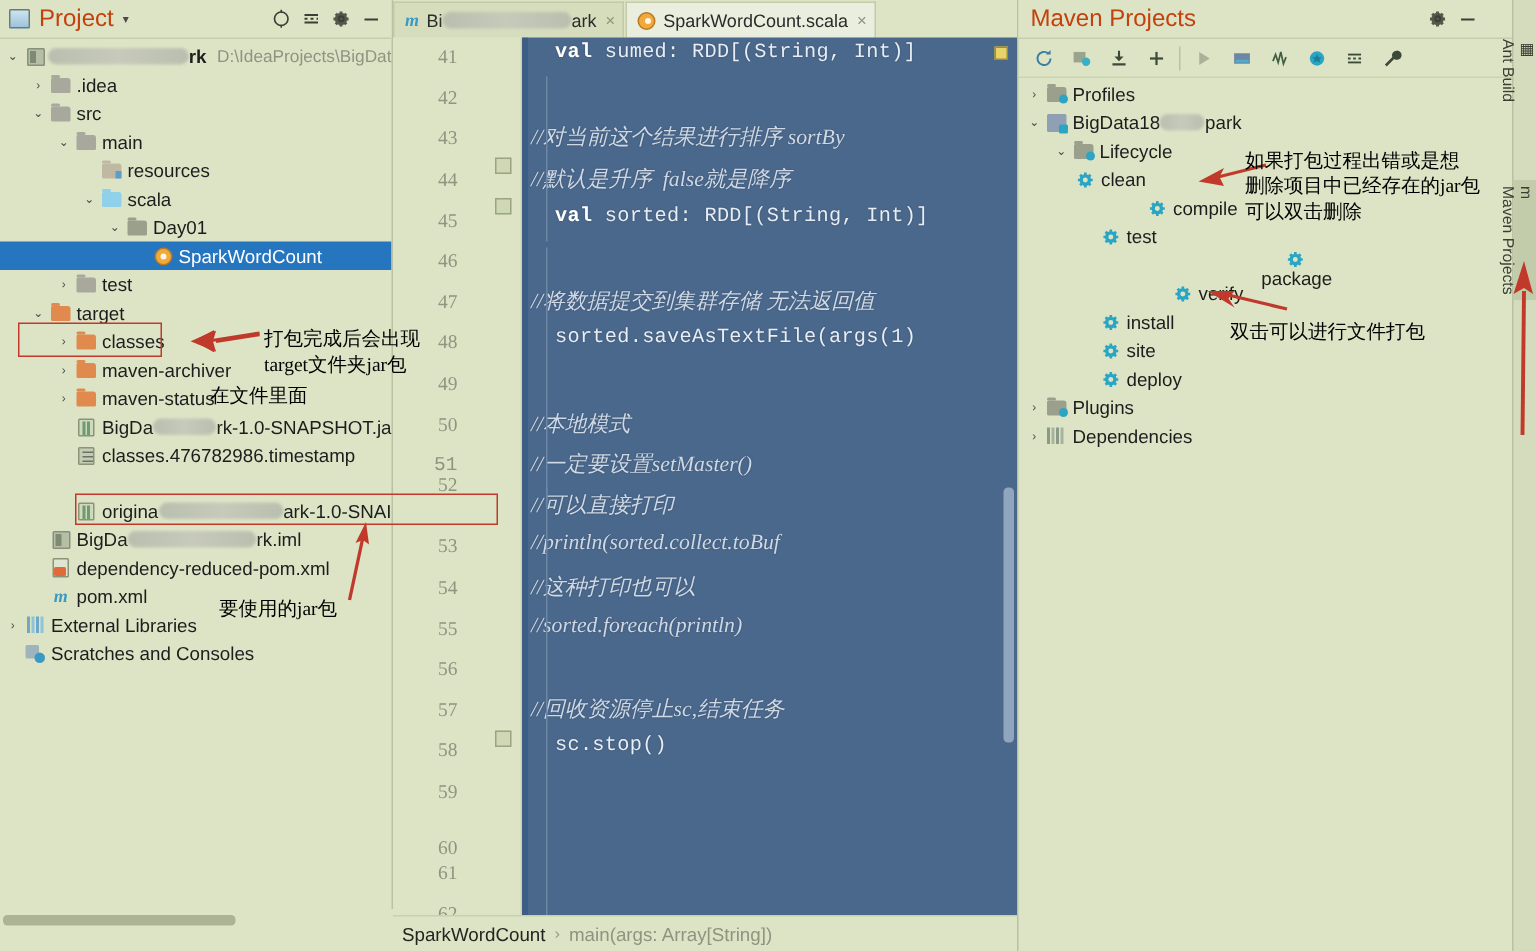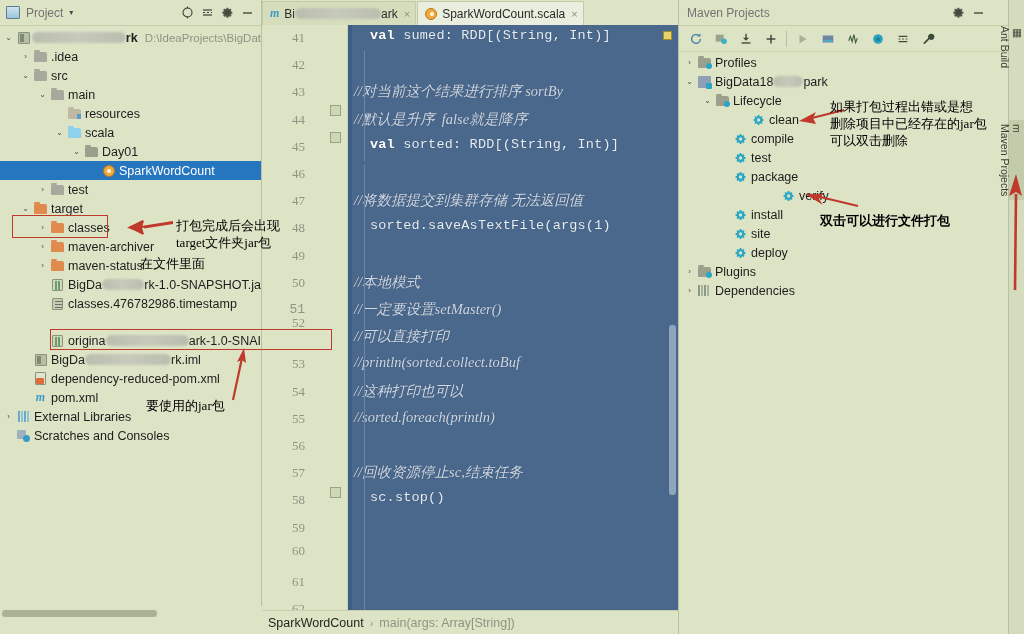--- a/index.html
+++ b/index.html
@@ -25,21 +25,21 @@
     border-right: 1px solid #b9c2a0;
   }
   .panel-header {
     height: 26px;
     display: flex; align-items: center;
     padding: 0 4px 0 6px;
     background: #dde4c6;
     border-bottom: 1px solid #c5ceaa;
   }
   .panel-header .ph-title {
-    font-size: 12px; color: #737373; margin-left: 6px;
+    font-size: 16px; color: #c2410c; margin-left: 6px;
   }
   .panel-header .ph-caret {
     margin-left: 6px; font-size: 8px; color: #4a4a4a;
   }
   .panel-header .ph-spacer { flex: 1; }
   .ph-icon {
     width: 20px; height: 20px;
     display: inline-flex; align-items: center; justify-content: center;
     color: #3c3f36; font-size: 12px;
   }
@@ -515,21 +515,21 @@
         <div class="lnum" style="top: 249.8px;">50</div>
         <div class="lnum" style="top: 277px; font-family: Liberation Mono, monospace;">51</div>
         <div class="lnum" style="top: 290px;">52</div>
         <div class="lnum" style="top: 331.4px;">53</div>
         <div class="lnum" style="top: 358.6px;">54</div>
         <div class="lnum" style="top: 385.8px;">55</div>
         <div class="lnum" style="top: 413px;">56</div>
         <div class="lnum" style="top: 440.2px;">57</div>
         <div class="lnum" style="top: 467.4px;">58</div>
         <div class="lnum" style="top: 494.6px;">59</div>
-        <div class="lnum" style="top: 518px;">60</div>
+        <div class="lnum" style="top: 532px;">60</div>
         <div class="lnum" style="top: 549px;">61</div>
         <div class="lnum" style="top: 576.2px;">62</div>
         <div style="position: absolute; left: 0px; right: 0px; height: 22px; background: rgb(234, 240, 207); z-index: -1; top: 302.2px;"></div>
         <div style="position: absolute; right: 6px; width: 11px; height: 11px; background: rgb(207, 216, 180); border: 1px solid rgb(154, 163, 131); top: 80px;"></div>
         <div style="position: absolute; right: 6px; width: 11px; height: 11px; background: rgb(207, 216, 180); border: 1px solid rgb(154, 163, 131); top: 107px;"></div>
         <div style="position: absolute; right: 6px; width: 11px; height: 11px; background: rgb(207, 216, 180); border: 1px solid rgb(154, 163, 131); top: 462px;"></div>
       </div>
     <div id="code-pane">
       <div class="leftbar"></div>
     <div class="cline code" style="top: 3px; left: 22px;"><span class="kw">val</span><span> sumed: RDD[(String, Int)]</span></div>
@@ -663,48 +663,48 @@
         </div>
         <div class="row" style="padding-left: 22px;">
           <span class="arrow">⌄</span>
           <span class="ficon">
             <span class="f-day">
               <span style="position: absolute; right: -1px; bottom: -1px; width: 6px; height: 6px; background: rgb(42, 166, 196); border-radius: 50%;"></span>
             </span>
           </span>
           <span class="lbl">Lifecycle</span>
         </div>
-        <div class="row" style="padding-left: 58px; text-align: center;">
+        <div class="row" style="padding-left: 23px; text-align: center;">
           <span class="arrow"></span>
           <span class="ficon">
             <svg width="12" height="12" viewBox="0 0 16 16">
               <path d="M14 6.8h-1.6a4.7 4.7 0 0 0-.6-1.5l1.1-1.1-1.7-1.7-1.1 1.1a4.7 4.7 0 0 0-1.5-.6V1.4H6.2v1.6c-.5.1-1 .3-1.5.6L3.6 2.5 1.9 4.2 3 5.3c-.3.5-.5 1-.6 1.5H.8v2.4h1.6c.1.5.3 1 .6 1.5l-1.1 1.1 1.7 1.7 1.1-1.1c.5.3 1 .5 1.5.6v1.6h2.4V13c.5-.1 1-.3 1.5-.6l1.1 1.1 1.7-1.7-1.1-1.1c.3-.5.5-1 .6-1.5H14V6.8zM7.4 10.2a2.2 2.2 0 1 1 0-4.4 2.2 2.2 0 0 1 0 4.4z" fill="#2aa6c4"></path>
             </svg>
           </span>
           <span class="lbl">clean</span>
         </div>
-        <div class="row" style="padding-left: 40px;">
+        <div class="row" style="padding-left: 40px; margin-left: 31px;">
           <span class="arrow"></span>
           <span class="ficon">
             <svg width="12" height="12" viewBox="0 0 16 16">
               <path d="M14 6.8h-1.6a4.7 4.7 0 0 0-.6-1.5l1.1-1.1-1.7-1.7-1.1 1.1a4.7 4.7 0 0 0-1.5-.6V1.4H6.2v1.6c-.5.1-1 .3-1.5.6L3.6 2.5 1.9 4.2 3 5.3c-.3.5-.5 1-.6 1.5H.8v2.4h1.6c.1.5.3 1 .6 1.5l-1.1 1.1 1.7 1.7 1.1-1.1c.5.3 1 .5 1.5.6v1.6h2.4V13c.5-.1 1-.3 1.5-.6l1.1 1.1 1.7-1.7-1.1-1.1c.3-.5.5-1 .6-1.5H14V6.8zM7.4 10.2a2.2 2.2 0 1 1 0-4.4 2.2 2.2 0 0 1 0 4.4z" fill="#2aa6c4"></path>
             </svg>
           </span>
           <span class="lbl">compile</span>
         </div>
         <div class="row" style="padding-left: 40px;">
           <span class="arrow"></span>
           <span class="ficon">
             <svg width="12" height="12" viewBox="0 0 16 16">
               <path d="M14 6.8h-1.6a4.7 4.7 0 0 0-.6-1.5l1.1-1.1-1.7-1.7-1.1 1.1a4.7 4.7 0 0 0-1.5-.6V1.4H6.2v1.6c-.5.1-1 .3-1.5.6L3.6 2.5 1.9 4.2 3 5.3c-.3.5-.5 1-.6 1.5H.8v2.4h1.6c.1.5.3 1 .6 1.5l-1.1 1.1 1.7 1.7 1.1-1.1c.5.3 1 .5 1.5.6v1.6h2.4V13c.5-.1 1-.3 1.5-.6l1.1 1.1 1.7-1.7-1.1-1.1c.3-.5.5-1 .6-1.5H14V6.8zM7.4 10.2a2.2 2.2 0 1 1 0-4.4 2.2 2.2 0 0 1 0 4.4z" fill="#2aa6c4"></path>
             </svg>
           </span>
           <span class="lbl">test</span>
         </div>
-        <div class="row" style="padding-left: 40px;">
+        <div class="row" style="padding-left: 40px; flex-direction: column;">
           <span class="arrow"></span>
           <span class="ficon">
             <svg width="12" height="12" viewBox="0 0 16 16">
               <path d="M14 6.8h-1.6a4.7 4.7 0 0 0-.6-1.5l1.1-1.1-1.7-1.7-1.1 1.1a4.7 4.7 0 0 0-1.5-.6V1.4H6.2v1.6c-.5.1-1 .3-1.5.6L3.6 2.5 1.9 4.2 3 5.3c-.3.5-.5 1-.6 1.5H.8v2.4h1.6c.1.5.3 1 .6 1.5l-1.1 1.1 1.7 1.7 1.1-1.1c.5.3 1 .5 1.5.6v1.6h2.4V13c.5-.1 1-.3 1.5-.6l1.1 1.1 1.7-1.7-1.1-1.1c.3-.5.5-1 .6-1.5H14V6.8zM7.4 10.2a2.2 2.2 0 1 1 0-4.4 2.2 2.2 0 0 1 0 4.4z" fill="#2aa6c4"></path>
             </svg>
           </span>
           <span class="lbl">package</span>
         </div>
         <div class="row" style="padding-left: 40px; margin-left: 48px;">
           <span class="arrow"></span>
@@ -802,21 +802,21 @@
     <div class="rednote" style="left:830px; top:98px;">
       <div>如果打包过程出错或是想</div>
       <div>删除项目中已经存在的jar包</div>
       <div>可以双击删除</div>
     </div>
 
     <svg class="redarrow" style="left:796px; top:186px;" width="64" height="24" viewBox="0 0 64 24">
       <line x1="20" y1="10" x2="62" y2="20" stroke="#c0392b" stroke-width="2.2"></line>
       <path d="M9 8 L27 8 L23 13 L27 19 Z" fill="#c0392b"></path>
     </svg>
-    <div class="rednote" style="left:820px; top:212px;font-weight:bold;">双击可以进行文件打包</div>
+    <div class="rednote" style="left:820px; top:212px;">双击可以进行文件打包</div>
 
     <svg class="redarrow" style="left:1006px; top:172px;" width="18" height="120" viewBox="0 0 18 120">
       <line x1="9" y1="118" x2="10" y2="22" stroke="#c0392b" stroke-width="2.6"></line>
       <path d="M10 2 L3 24 L10 20 L16 24 Z" fill="#c0392b"></path>
     </svg>
   </div>
 
 </div>
 
 </body></html>

